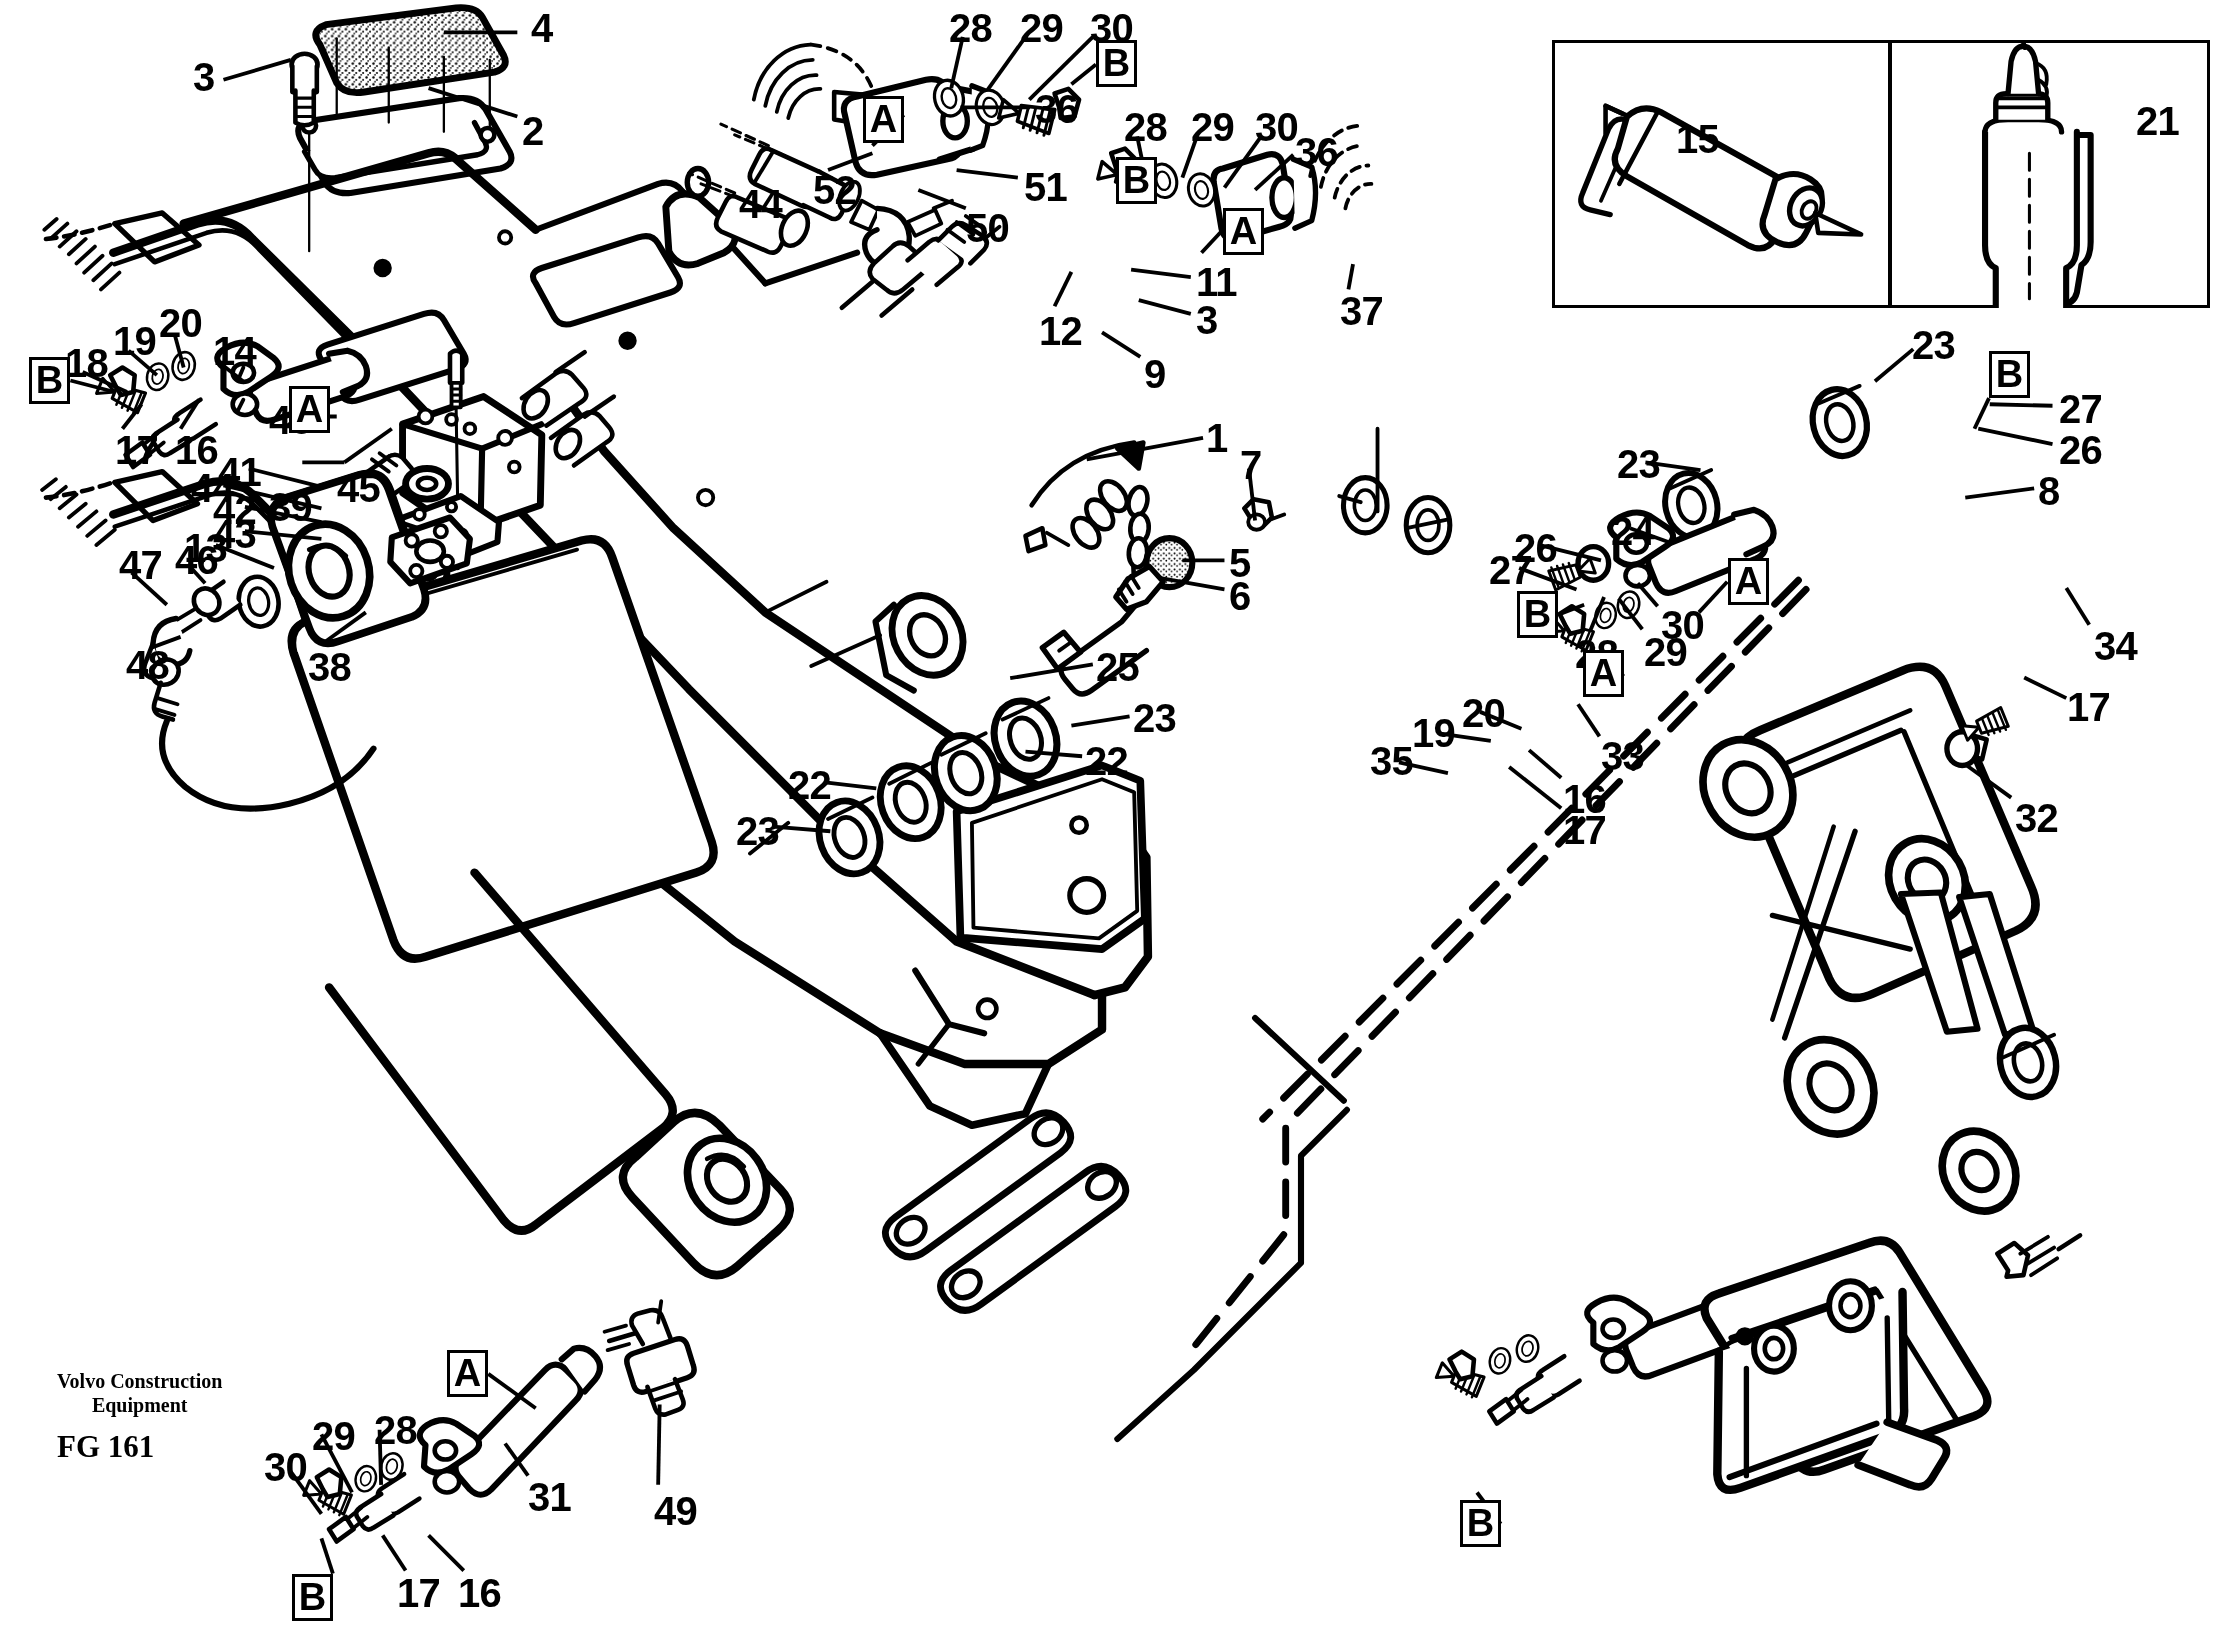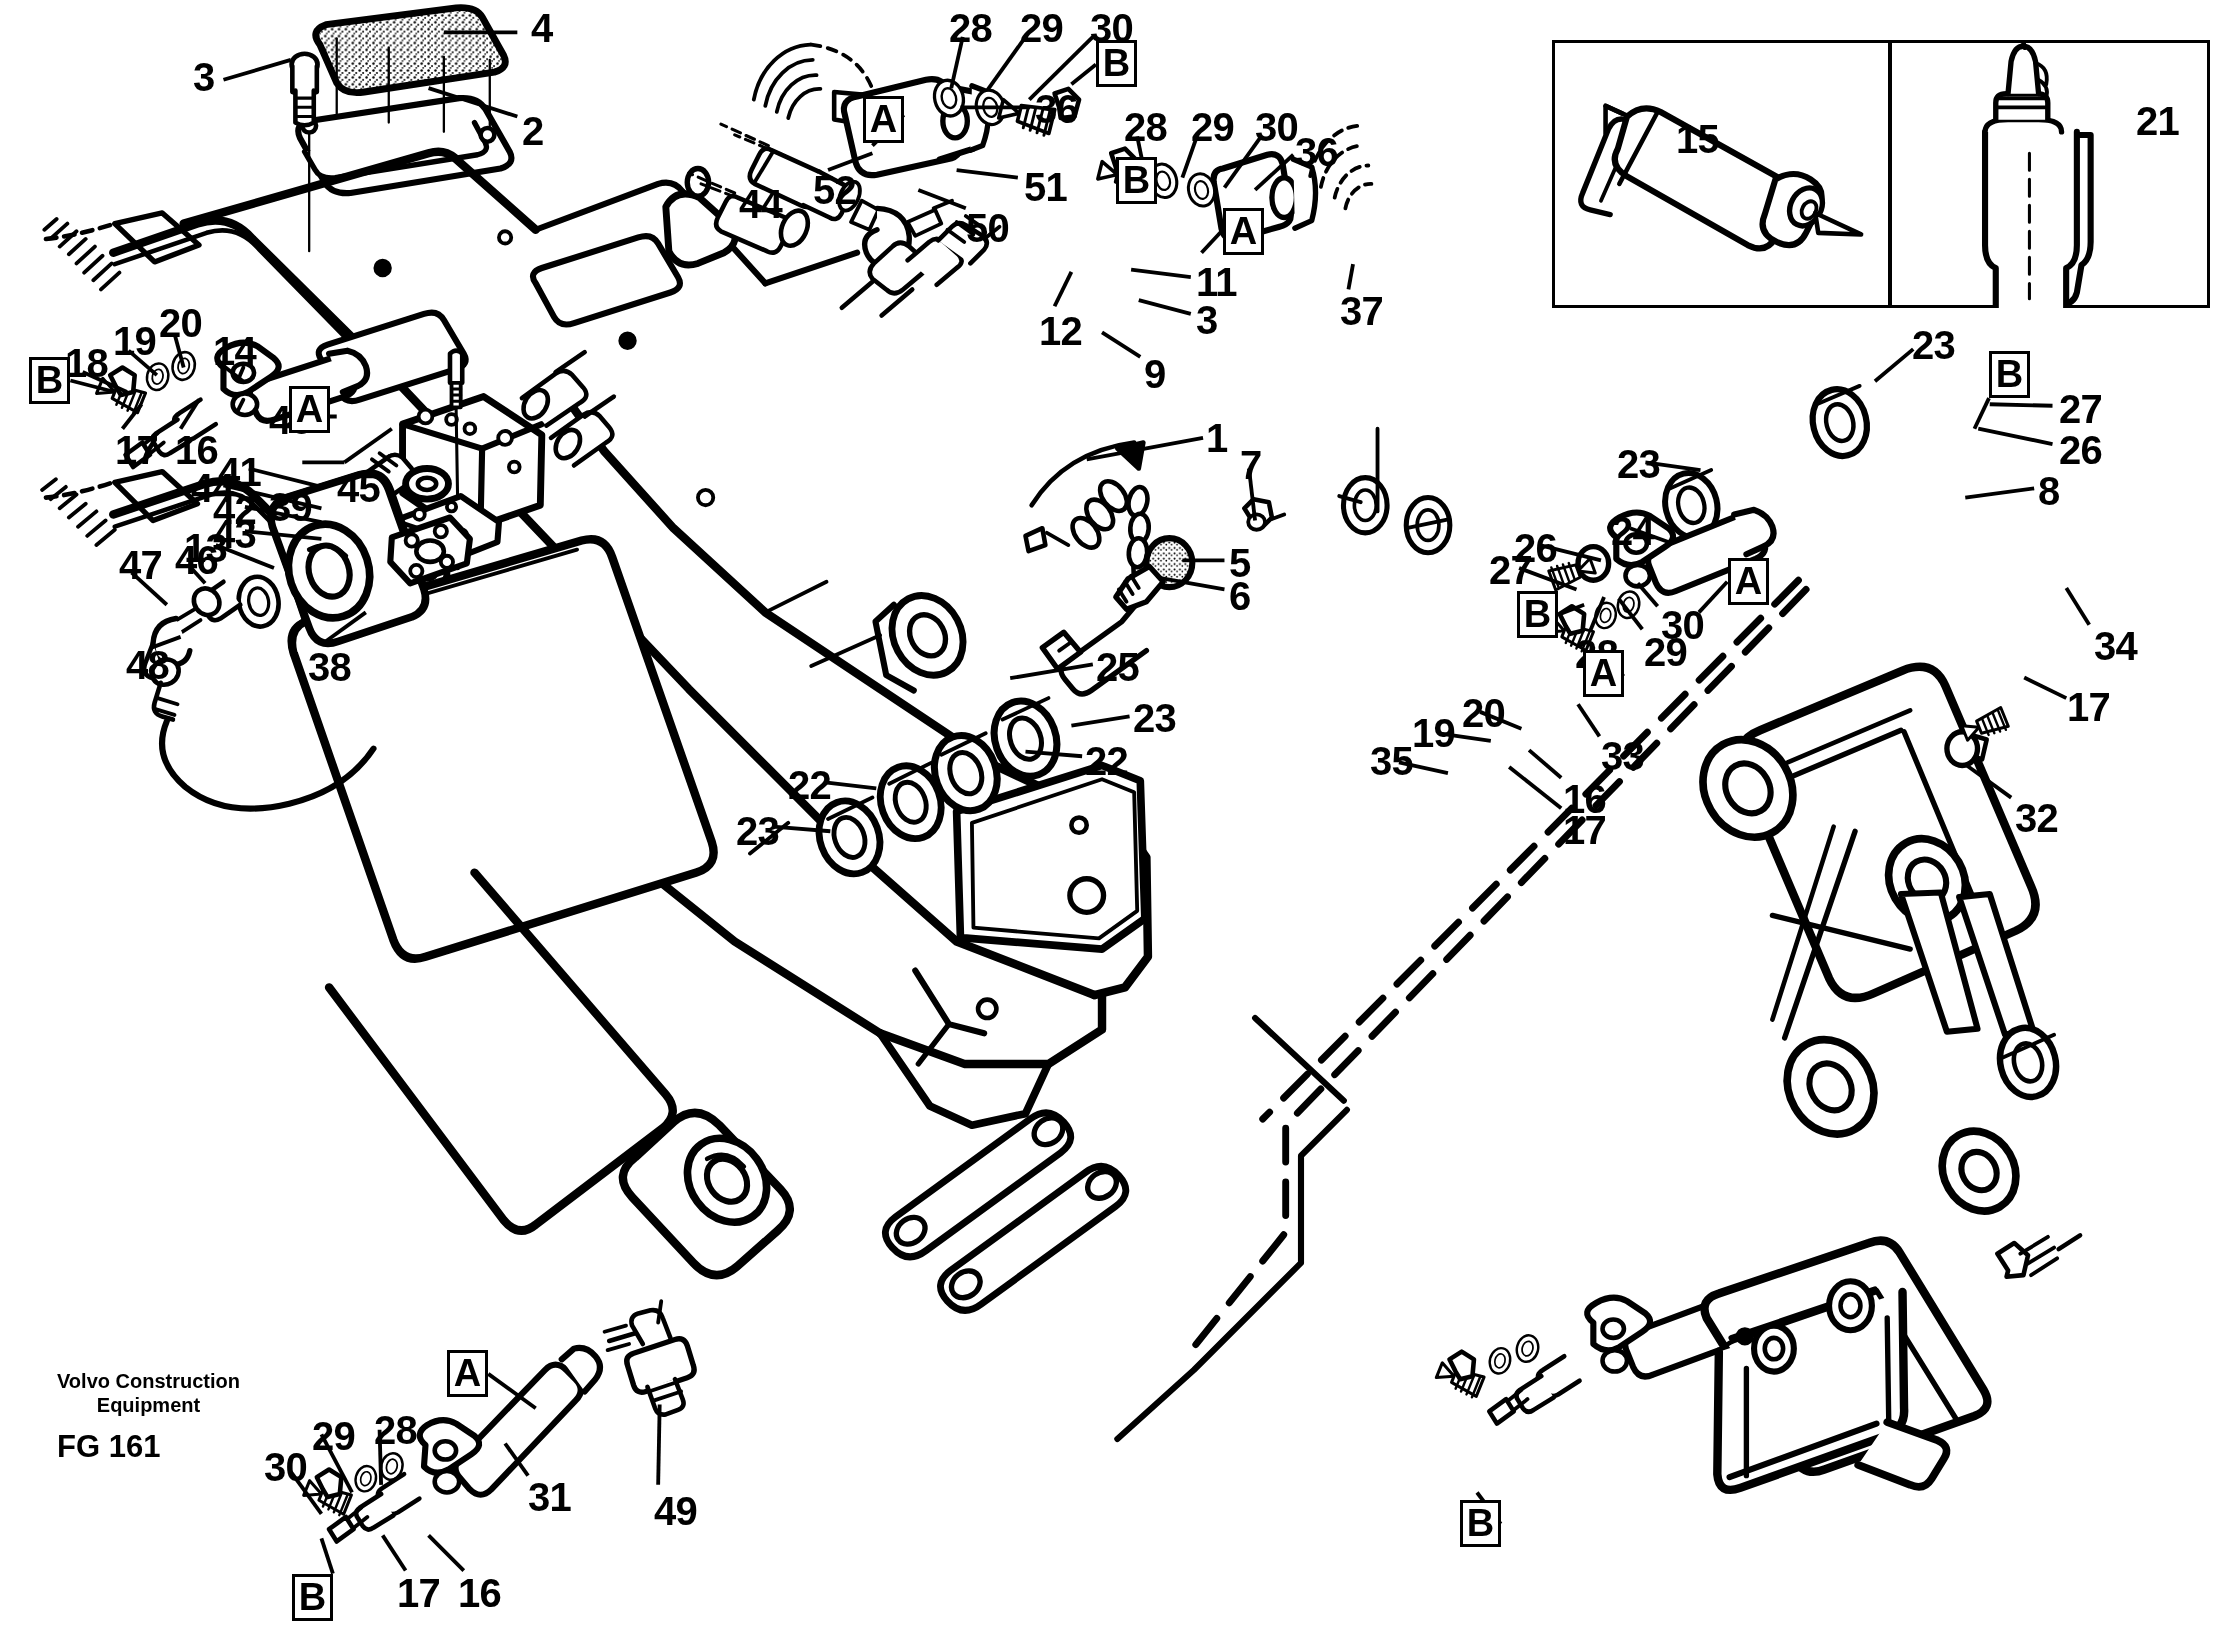--- a/index.html
+++ b/index.html
@@ -29,21 +29,21 @@
     font-family:"Liberation Sans",sans-serif;
     font-weight:bold;
     font-size:38px;
     color:#000;
     width:41px;height:47px;
     display:flex;align-items:center;justify-content:center;
     box-sizing:border-box;
   }
   .logo{
     position:absolute;
-    font-family:Liberation Sans, sans-serif;
+    font-family:Liberation Serif, serif;
     font-weight:bold;
     color:#000;
   }
   .logo .l1{font-size:20px;line-height:1.18;text-align:center;}
   .logo .l2{font-size:31px;margin-top:12.2px;letter-spacing:0px;}
   .insetbox{
     position:absolute;
     border:3.8px solid #000;
     box-sizing:border-box;
     background:#fff;

